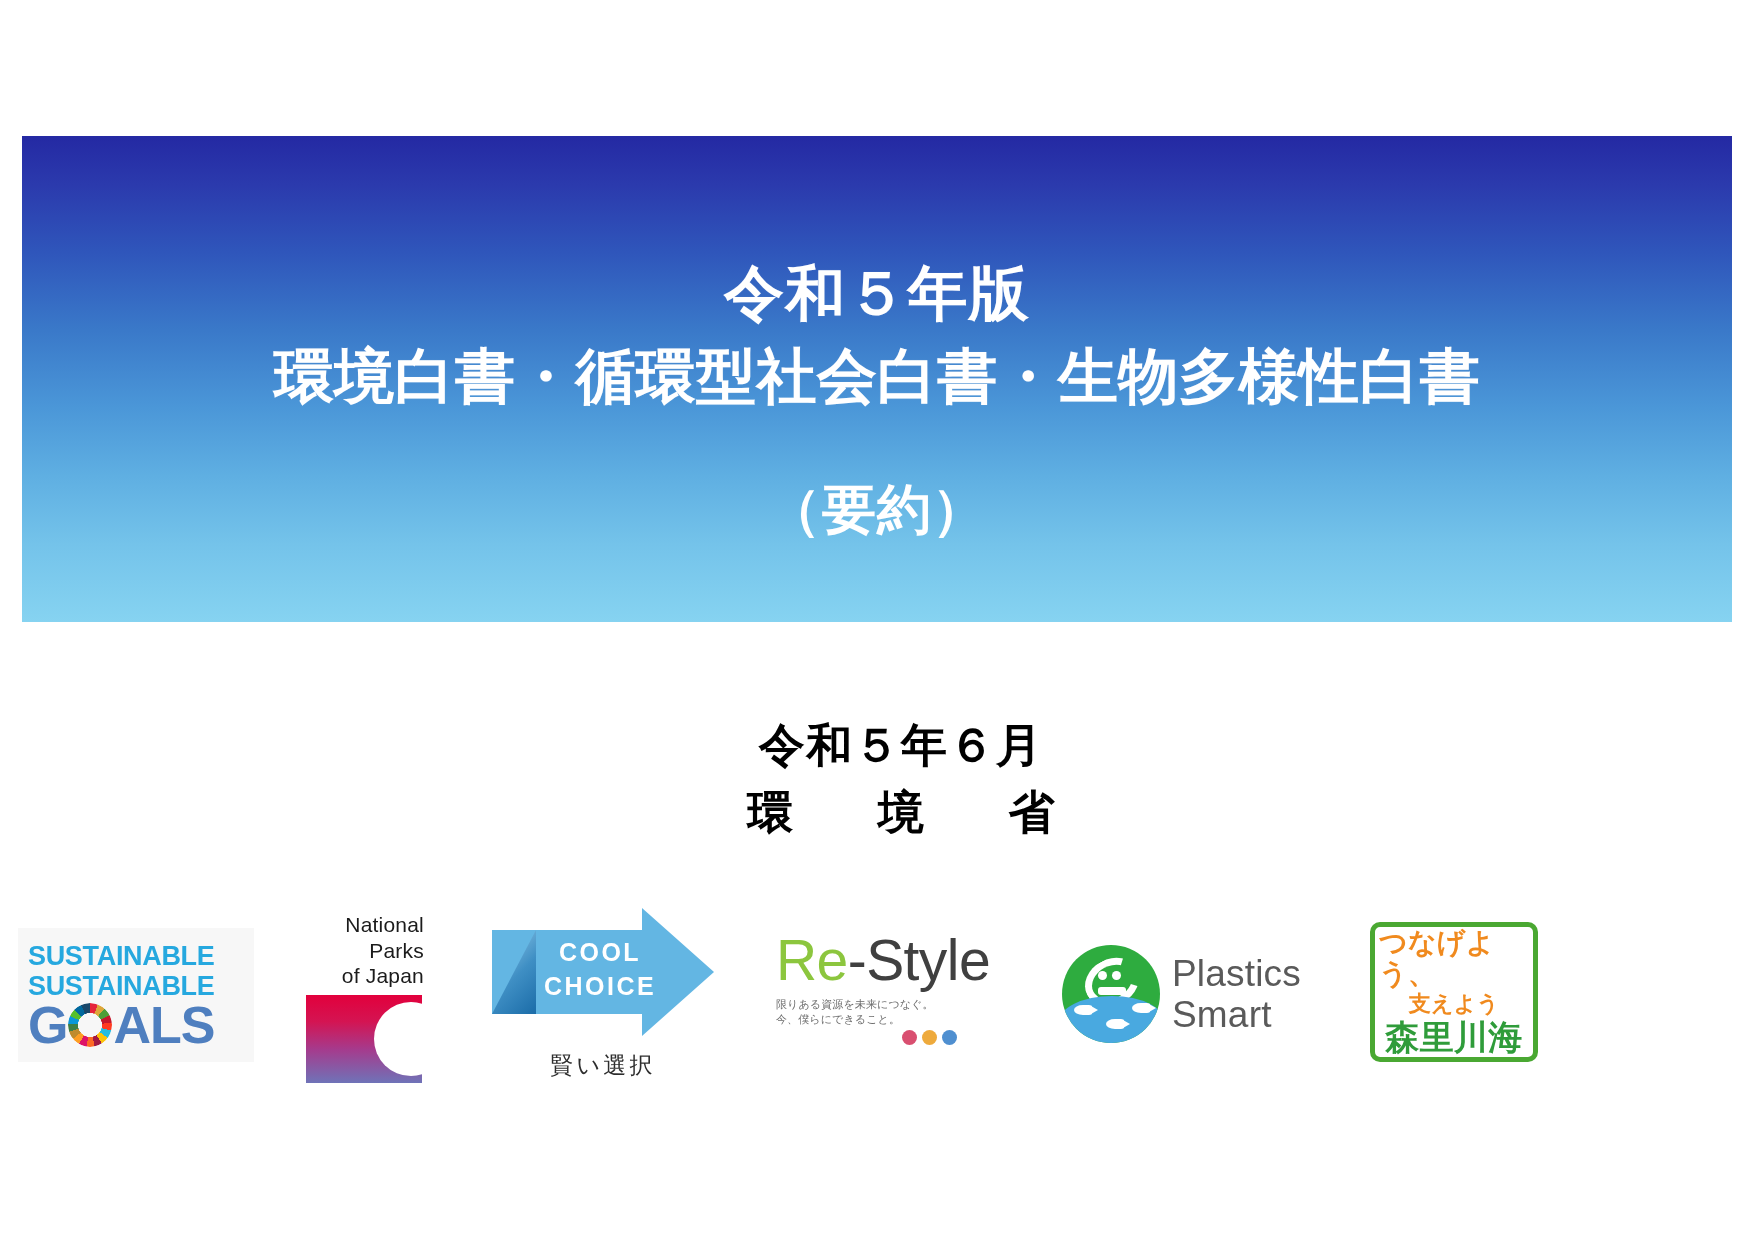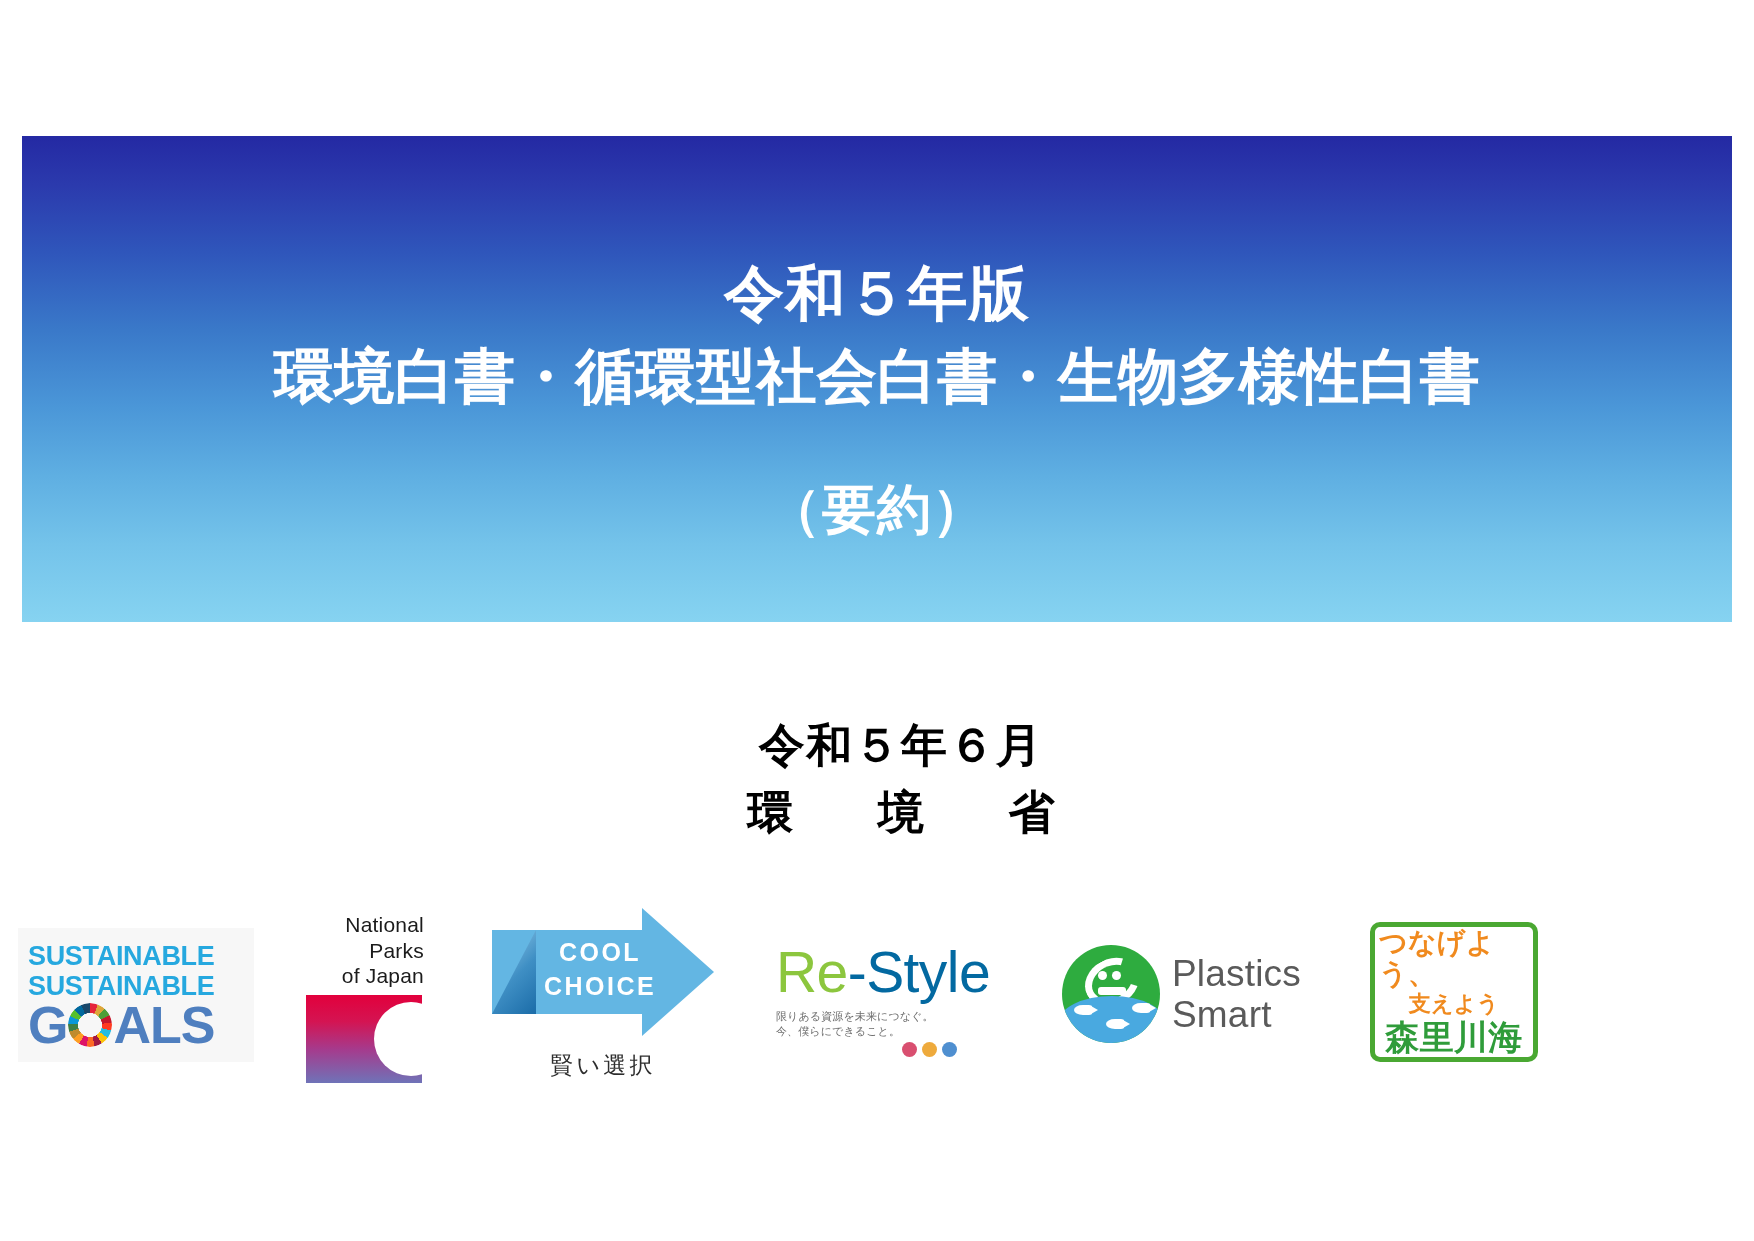--- a/index.html
+++ b/index.html
@@ -236,33 +236,33 @@
     text-align: center;
     width: 222px;
     color: #2d2d2d;
     font-size: 23px;
     letter-spacing: 0.14em;
   }
 
   
   .logo-rs {
     left: 776px;
-    top: 46px;
+    top: 34px;
     width: 240px;
     height: 128px;
   }
   .rs-main {
     display: flex;
     align-items: baseline;
     font-size: 57px;
     line-height: 1;
     letter-spacing: -0.01em;
   }
   .rs-re { color: #8cc63e; font-weight: normal; }
-  .rs-style { color: #0369a1; font-weight: normal; }
+  .rs-style { color: #404040; font-weight: normal; }
   .rs-tag {
     margin-top: 8px;
     color: #6d6d6d;
     font-size: 11px;
     line-height: 1.35;
     letter-spacing: 0.01em;
   }
   .rs-badges { display: flex; gap: 5px; margin-top: 3px; margin-left: 126px; }
   .rs-badge { width: 15px; height: 15px; border-radius: 50%; }
   .rs-b1 { background: #d94f70; }

